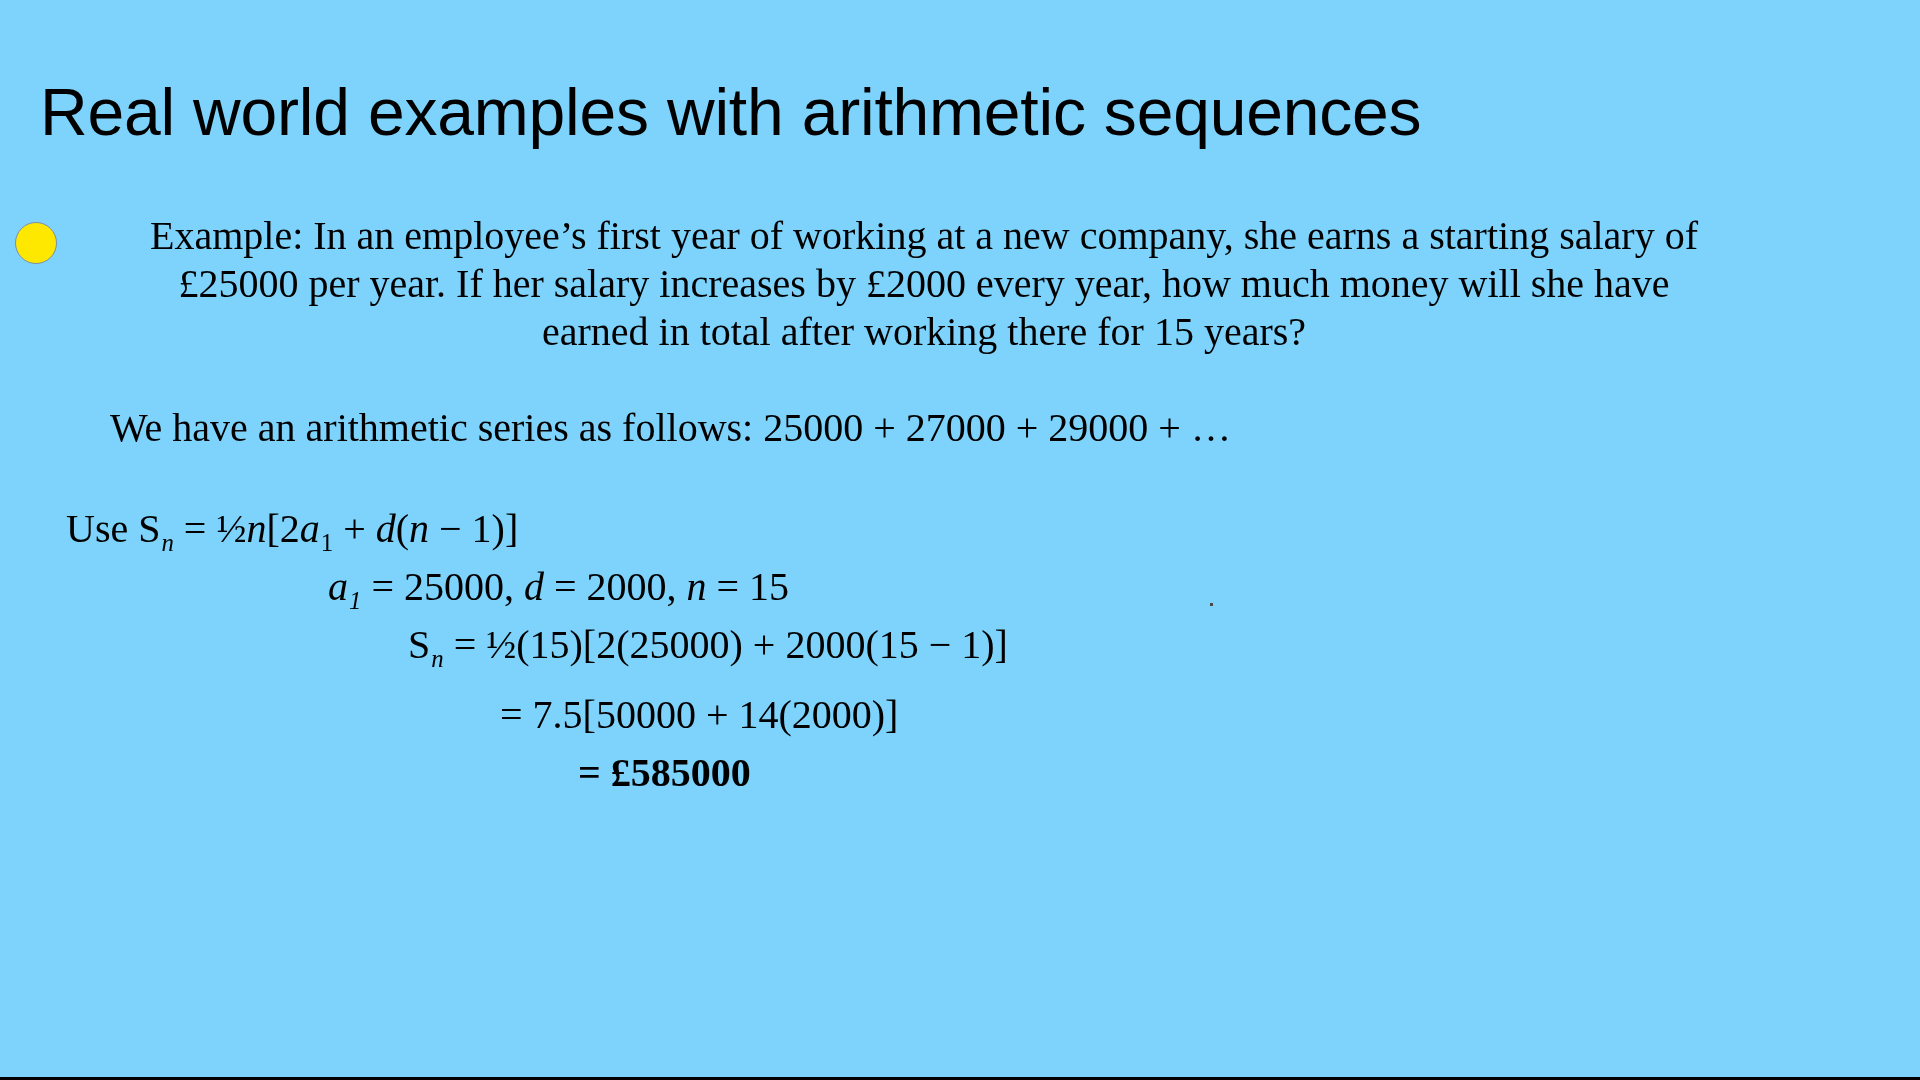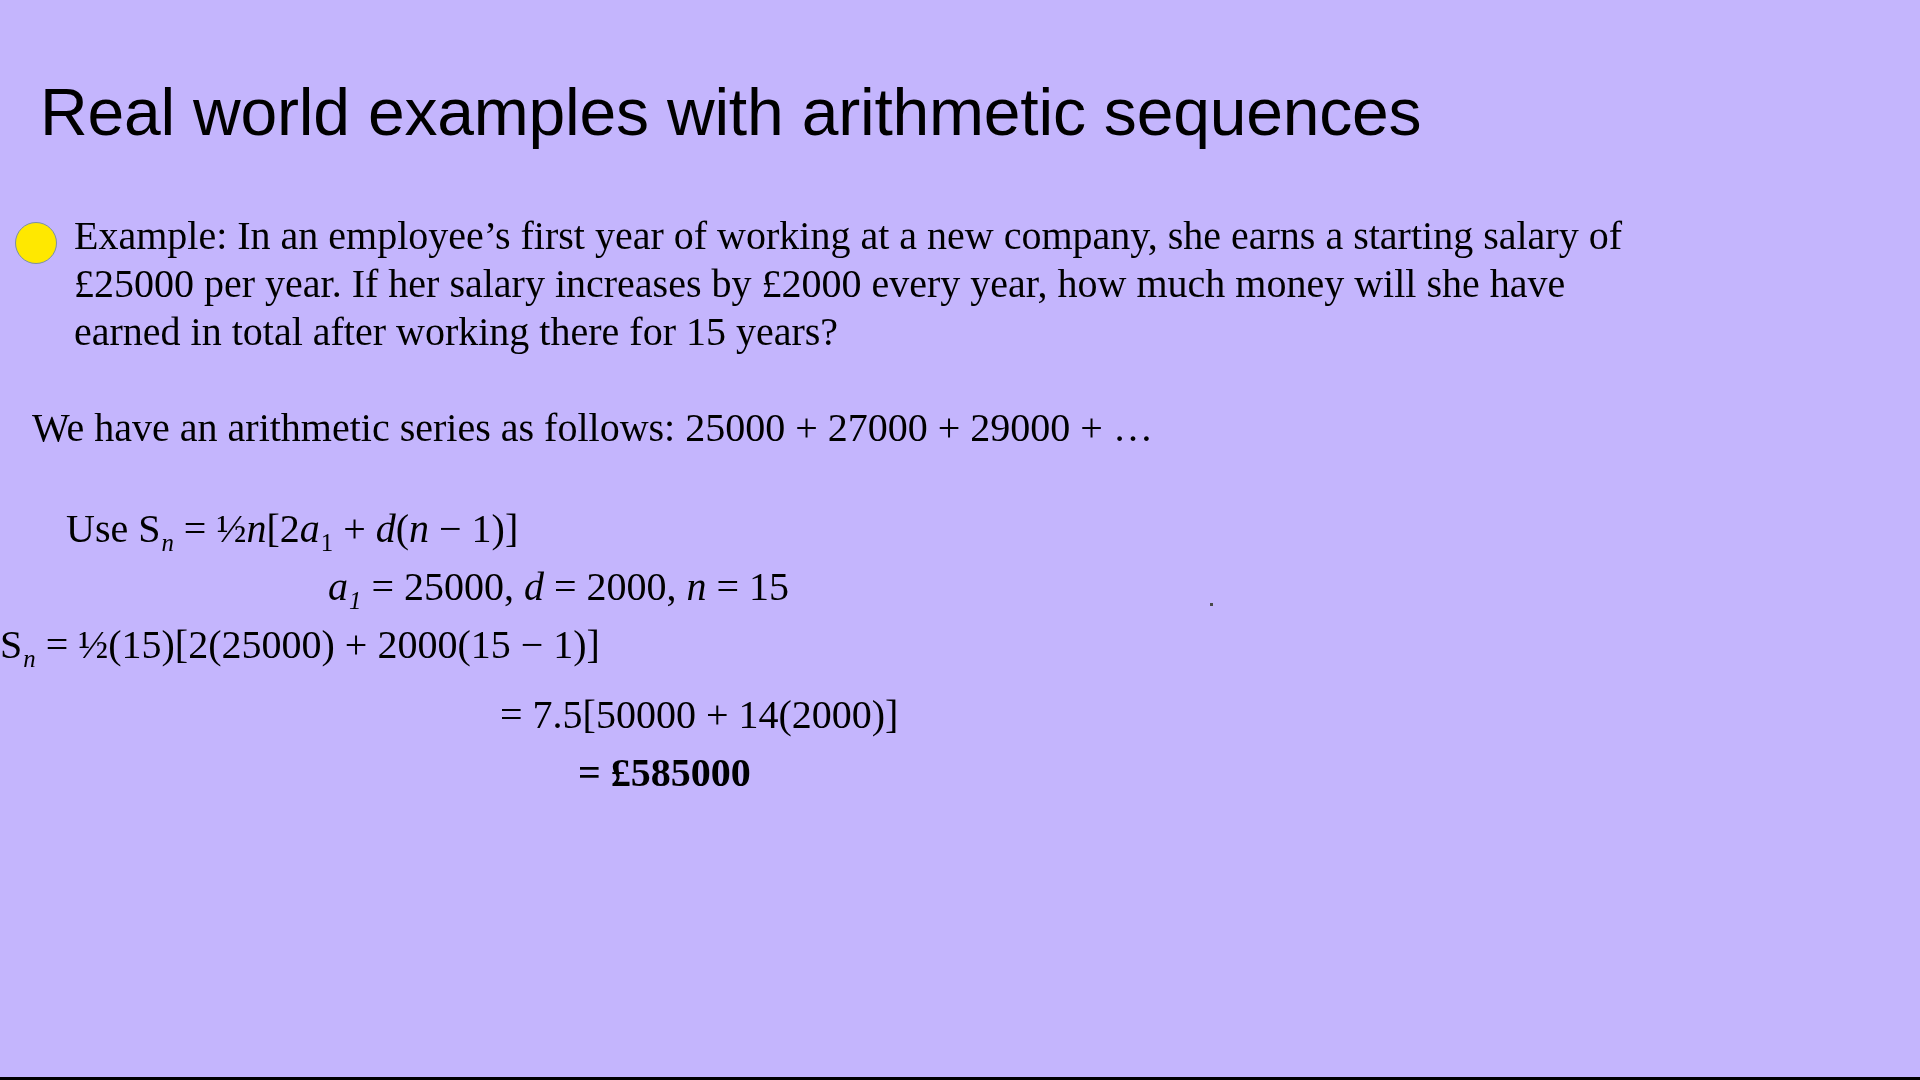--- a/index.html
+++ b/index.html
@@ -13,21 +13,21 @@
     font-family: "Liberation Serif", "DejaVu Serif", serif;
     color: #000000;
     overflow: hidden;
     position: relative;
   }
 
   .slide {
     position: relative;
     width: 1920px;
     height: 1080px;
-    background: #c4b5fd;
+    background: #7dd3fc;
     box-sizing: border-box;
     border-bottom: 3px solid #000000;
   }
 
   
   .slide-title {
     position: absolute;
     left: 40px;
     top: 74px;
     width: 1850px;
@@ -65,43 +65,43 @@
     background: #FFE800;
     border: 1.5px solid #7b8fa8;
     box-sizing: border-box;
   }
   .bullet-text {
     display: block;
     font-size: 40px;
     line-height: 48px;
     width: 1700px;
   }
-  .bullet-text .ln { display: block; }
+  .bullet-text .ln { display: block; text-align: center; }
 
   
   .para {
-    padding-left: 32px;
+    padding-left: 110px;
     font-size: 40px;
     line-height: 48px;
   }
   .spacer-line { height: 48px; }
 
   
   .math-block {
     position: absolute;
     left: 0;
     top: 500px;
     width: 1880px;
     font-size: 40px;
     line-height: 58px;
   }
   .math-line { white-space: nowrap; display: block; }
   .ml-1 { padding-left: 66px; font-family: Liberation Serif, serif; }
   .ml-2 { padding-left: 328px; }
-  .ml-3 { }
+  .ml-3 { padding-left: 408px; }
   .ml-4 { padding-left: 500px; margin-top: 12px; }
   .ml-5 { padding-left: 578px; font-weight: bold; }
 
   i.v { font-style: italic; }
   sub.sb {
     font-size: 0.62em;
     vertical-align: -0.36em;
     line-height: 0;
     font-style: normal;
     padding-left: 1px;

